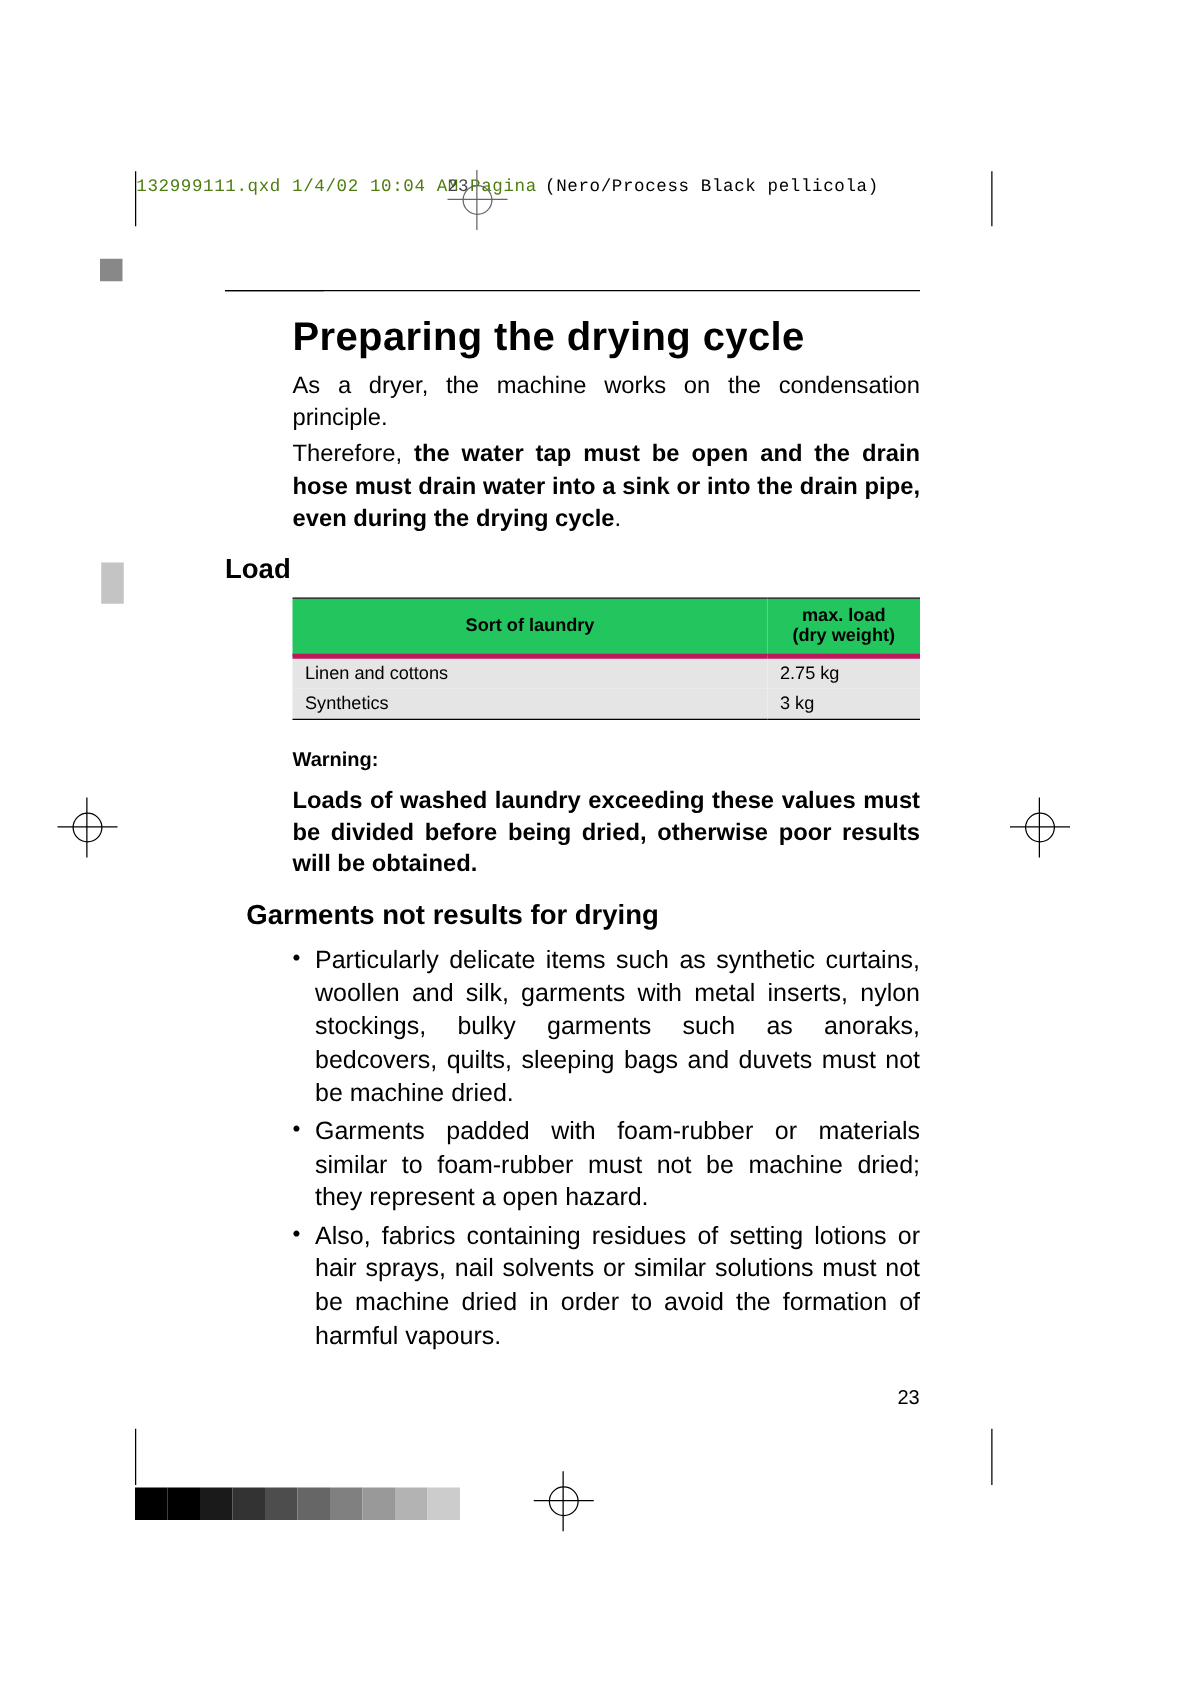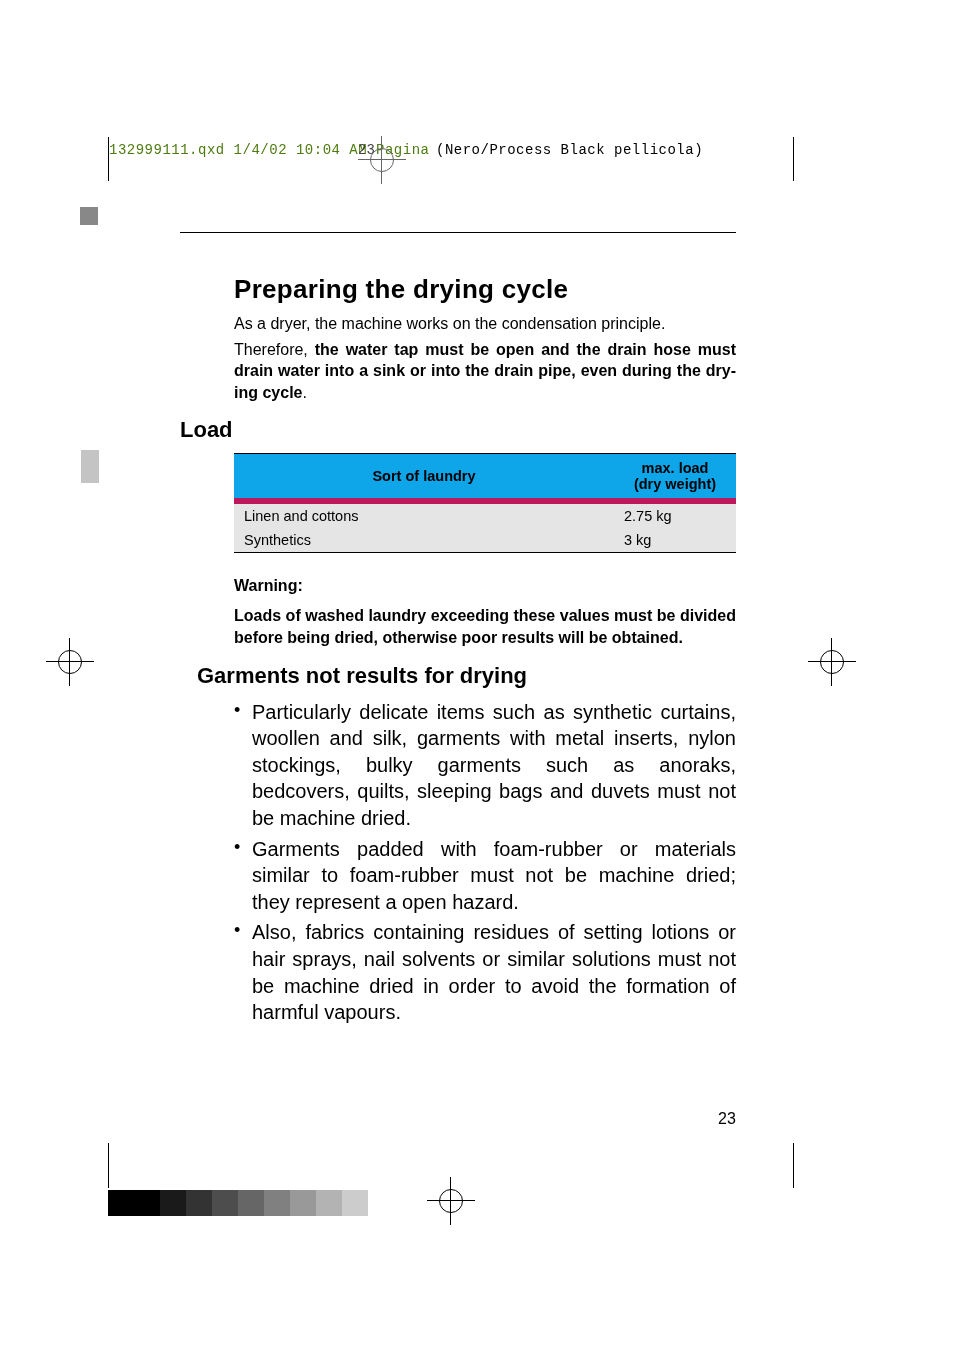--- a/index.html
+++ b/index.html
@@ -62,51 +62,50 @@
     position: absolute;
     top: 232px;
     left: 180px;
     width: 556px;
     border-top: 1.5px solid #000;
     padding-top: 18px;
   }
   .indent { margin-left: 54px; }
   h1 {
     font-family: "Trebuchet MS", "Lucida Sans", sans-serif;
-    font-size: 26px;
+    font-size: 32px;
     font-weight: bold;
     letter-spacing: 0.3px;
     margin-bottom: 8px;
-    margin-top: 23px;
   }
   .body-text {
     font-family: "Trebuchet MS", "Lucida Sans", sans-serif;
-    font-size: 16px;
+    font-size: 19px;
     line-height: 1.35;
     text-align: justify;
     margin-bottom: 4px;
   }
   h2 {
     font-family: "Trebuchet MS", "Lucida Sans", sans-serif;
     font-size: 22px;
     font-weight: bold;
     margin-top: 14px;
     margin-bottom: 10px;
   }
   table.load {
     border-collapse: collapse;
     width: 502px;
     margin-left: 54px;
     font-family: "Trebuchet MS", "Lucida Sans", sans-serif;
     font-size: 14.5px;
   }
   table.load th {
-    background: #0ea5e9;
+    background: #22c55e;
     border-top: 1px solid #000;
-    border-bottom: 6px solid #be185d;
+    border-bottom: 4px solid #be185d;
     font-weight: bold;
     padding: 6px 8px;
     text-align: center;
   }
   table.load th:first-child { width: 380px; }
   table.load td {
     background: #e5e5e5;
     padding: 4px 10px;
     border-bottom: 1px solid #000;
   }

